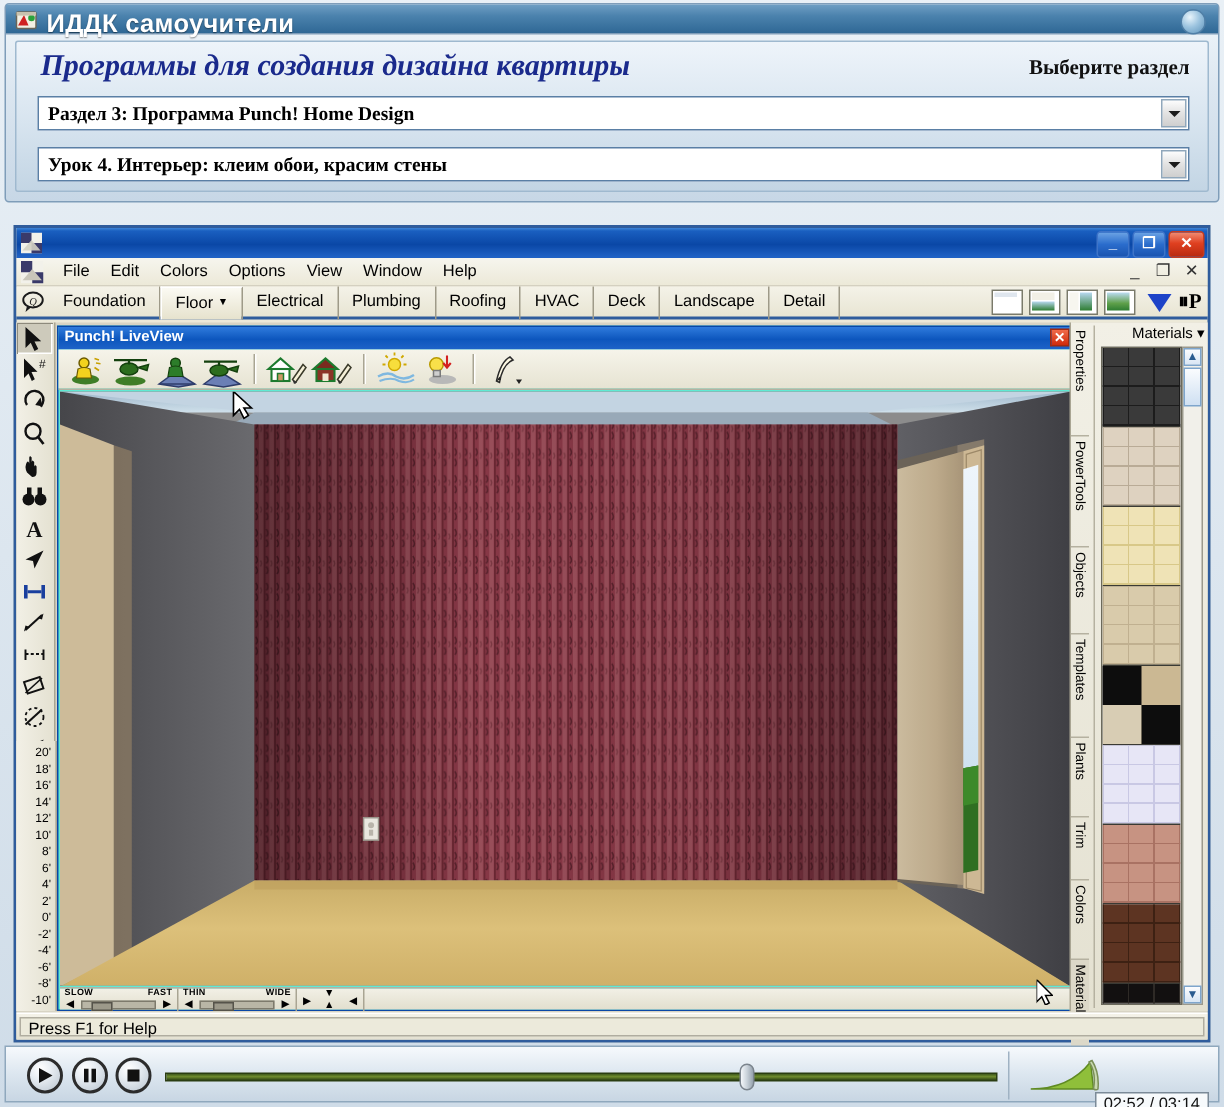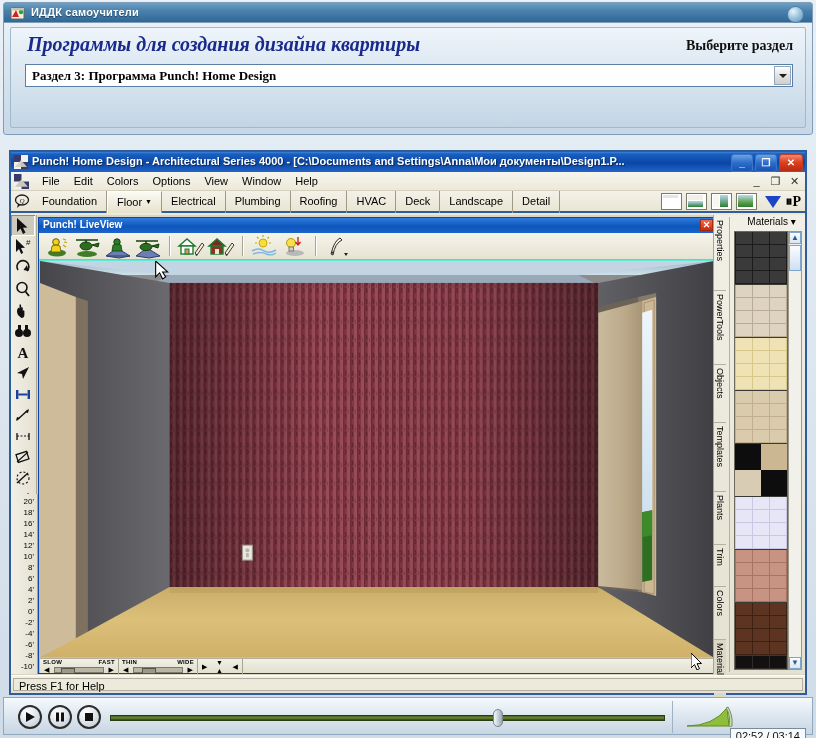--- a/index.html
+++ b/index.html
@@ -28,21 +28,21 @@
     position: absolute; left: 0; top: 0; width: 100%; height: 20px;
     background: linear-gradient(180deg,#6f9fc4 0%,#4b82ad 40%,#2f6895 100%);
     border-bottom: 1px solid #7f9db9;
     box-sizing: border-box;
   }
   .shell-title-ico {
     position: absolute; left: 6px; top: 2px; width: 16px; height: 16px;
   }
   .shell-title-txt {
     position: absolute; left: 27px; top: 3px;
-    font-size: 11px; font-weight: bold; color: #ffffff;
+    font-size: 17px; font-weight: bold; color: #ffffff;
     letter-spacing: .2px;
     text-shadow: 0 1px 1px rgba(0,0,0,.45);
   }
   .shell-round-btn {
     position: absolute; right: 8px; top: 3px; width: 15px; height: 15px;
     border-radius: 50%;
     background: radial-gradient(circle at 35% 30%, #e8f4fb 0%, #9ec5e0 45%, #5d93bb 100%);
     border: 1px solid #4f7ea6;
   }
 
@@ -260,21 +260,21 @@
     border-right: 1px solid #b5b1a0;
   }
   .vtab {
     writing-mode: vertical-rl;
     font-size: 9px; color: #000; padding: 3px 1px;
     border-bottom: 1px solid #b5b1a0;
     text-align: left;
   }
   .mat-head {
     position: absolute; left: 26px; top: 1px; right: 2px; height: 13px;
-    font-size: 10px; color: #000; text-align: center;
+    font-size: 10px; color: #000; text-align: right;
   }
   .mat-list {
     position: absolute; left: 20px; top: 16px; width: 52px; bottom: 4px;
     border: 1px solid #6c6a5c; background: #fff; overflow: hidden;
   }
   .swatch { width: 100%; height: 53px; border-bottom: 1px solid #3a3a34; box-sizing: border-box; }
   .mat-scroll {
     position: absolute; right: 3px; top: 16px; width: 14px; bottom: 4px;
     background: #f1f0ea; border: 1px solid #9b998c; box-sizing: border-box;
   }
@@ -361,35 +361,38 @@
 
     <div class="shell-body">
       <div class="shell-heading">Программы для создания дизайна квартиры</div>
       <div class="shell-subheading">Выберите раздел</div>
 
       <div class="combo combo-1">
         <span class="combo-txt">Раздел 3: Программа Punch! Home Design</span>
         <span class="combo-arrow"></span>
       </div>
 
+      <div class="combo combo-2">
+        <span class="combo-txt">Урок 4. Интерьер: клеим обои, красим стены</span>
+        <span class="combo-arrow"></span>
+      </div>
     </div>
   </div>
 
   <div class="punch-win">
 
     <div class="punch-titlebar">
       <span class="punch-ico">
         <svg width="14" height="14" viewBox="0 0 14 14">
           <rect x="0" y="0" width="14" height="14" fill="#f2f1ea"></rect>
           <rect x="0" y="0" width="7" height="7" fill="#3a3a6a"></rect>
           <rect x="7" y="7" width="7" height="7" fill="#3a3a6a"></rect>
           <path d="M1 12 L7 5 L13 12 Z" fill="#d3d0c4" opacity=".9"></path>
         </svg>
       </span>
-      <span class="punch-title">Punch! Home Design - Architectural Series 4000 - [C:\Documents and Settings\Anna\Мои документы\Design1.P...</span>
       <span class="wbtns">
         <span class="wbtn">
             <span class="g">_</span>
           </span>
         <span class="wbtn">
             <span class="g">❐</span>
           </span>
         <span class="wbtn close">
             <span class="g">✕</span>
           </span>

